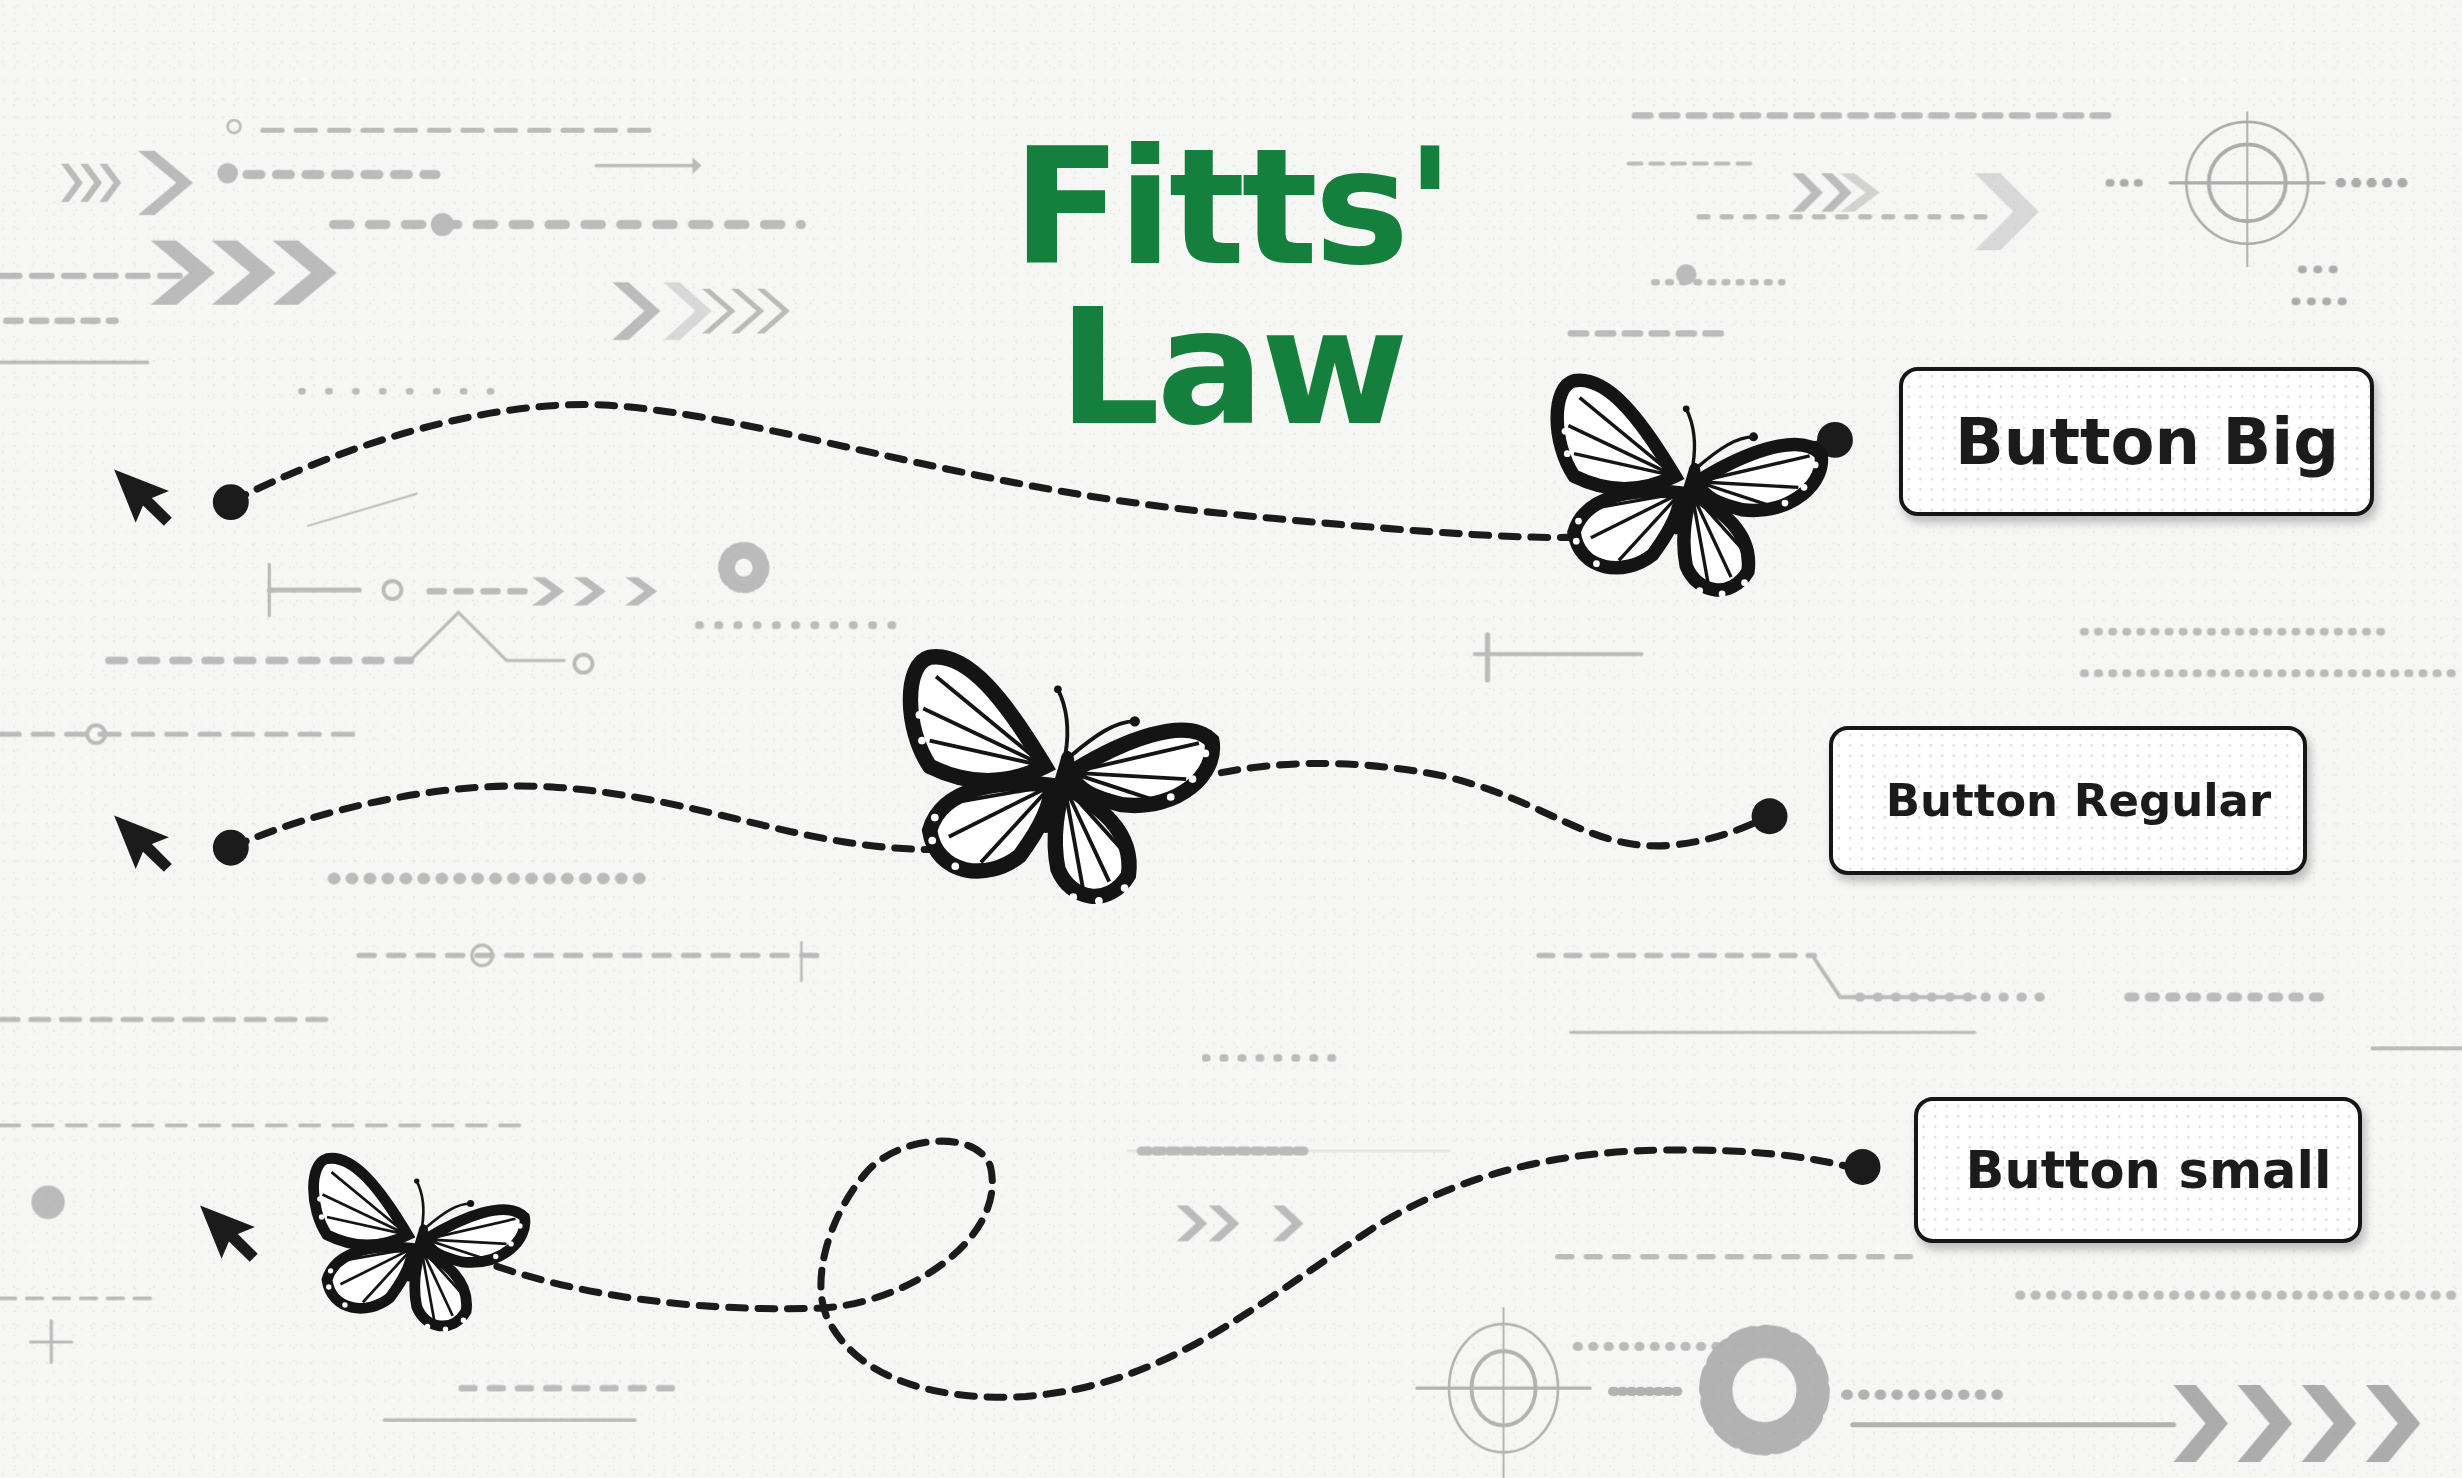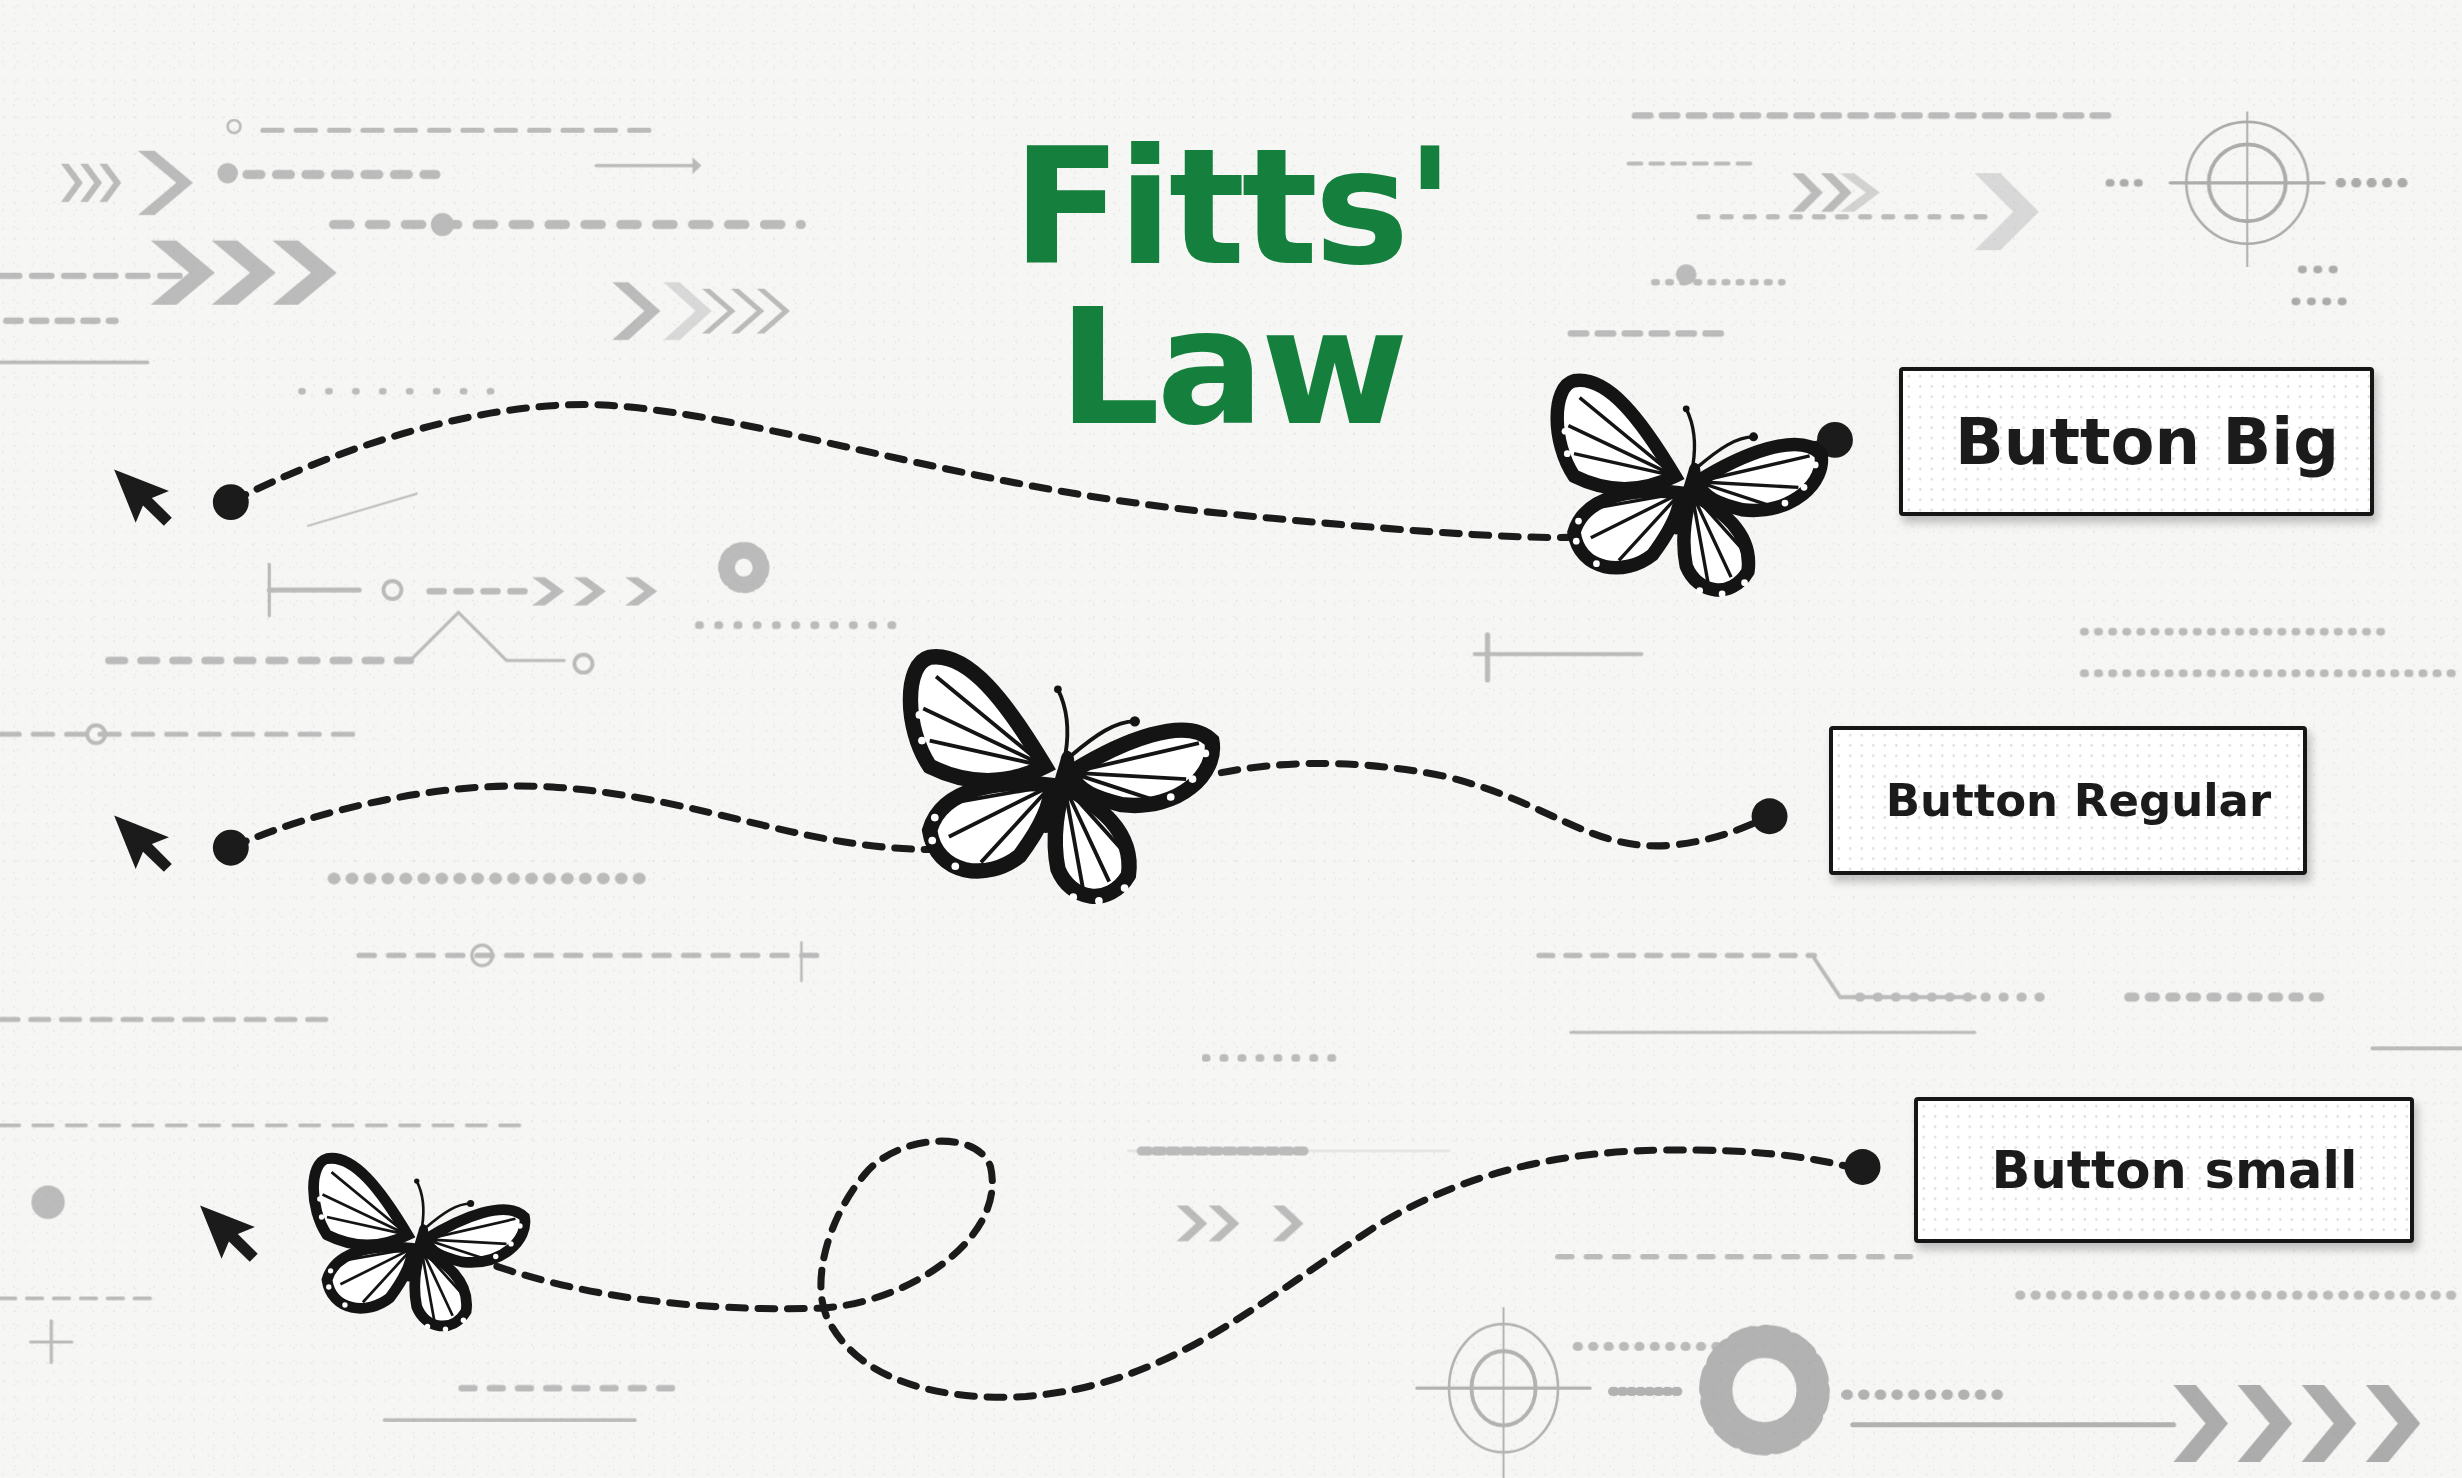--- a/index.html
+++ b/index.html
@@ -8,30 +8,30 @@
   .stage { position:absolute; left:0; top:0; width:2462px; height:1478px; }
   .noise { position:absolute; inset:0;
     background-image:
       radial-gradient(circle at 20% 30%, rgba(0,0,0,0.05) 0.6px, transparent 1.3px),
       radial-gradient(circle at 70% 60%, rgba(0,0,0,0.05) 0.6px, transparent 1.3px),
       radial-gradient(circle at 40% 80%, rgba(0,0,0,0.04) 0.6px, transparent 1.3px);
     background-size: 14.7px 18.6px, 20px 12.2px, 11px 17.3px; }
   svg.layer { position:absolute; left:0; top:0; }
   .title { position:absolute; left:853px; top:128px; width:757px; text-align:center;
     font-size:160px; font-weight:bold; letter-spacing:-3.8px; color:#15803d; line-height:1; }
-  .btn { position:absolute; box-sizing:border-box; border:4.5px solid #161616; border-radius:4px;
+  .btn { position:absolute; box-sizing:border-box; border:4.5px solid #161616; border-radius:19px;
     background:#ffffff;
     background-image: radial-gradient(circle, rgba(0,0,0,0.13) 1px, transparent 1.6px);
     background-size: 11.5px 10.3px;
     box-shadow: 3.8px 6.4px 9px rgba(0,0,0,0.22);
     display:flex; align-items:center; justify-content:center;
     font-weight:bold; color:#1b1b1b; cursor:pointer; white-space:nowrap;padding-left:21px; }
   .btn-big { left:1899px; top:367px; width:475px; height:149px; font-size:64px; }
   .btn-regular { left:1829px; top:726px; width:478px; height:149px; font-size:45px; }
-  .btn-small { left:1914px; top:1097px; width:500px; height:146px; font-size:51px; }
+  .btn-small { left:1914px; top:1097px; width:448px; height:146px; font-size:51px; }
 </style>
 </head>
 <body>
 
 <div class="stage">
   <div class="noise"></div>
 
   <svg class="layer" width="2462" height="1478" viewBox="0 0 3840 2305">
     <g opacity="0.55" stroke-linecap="round">
 

